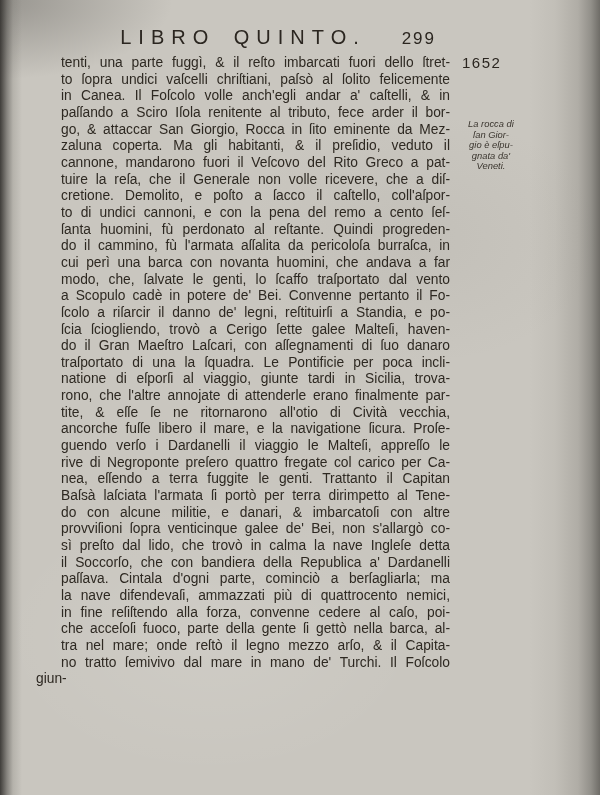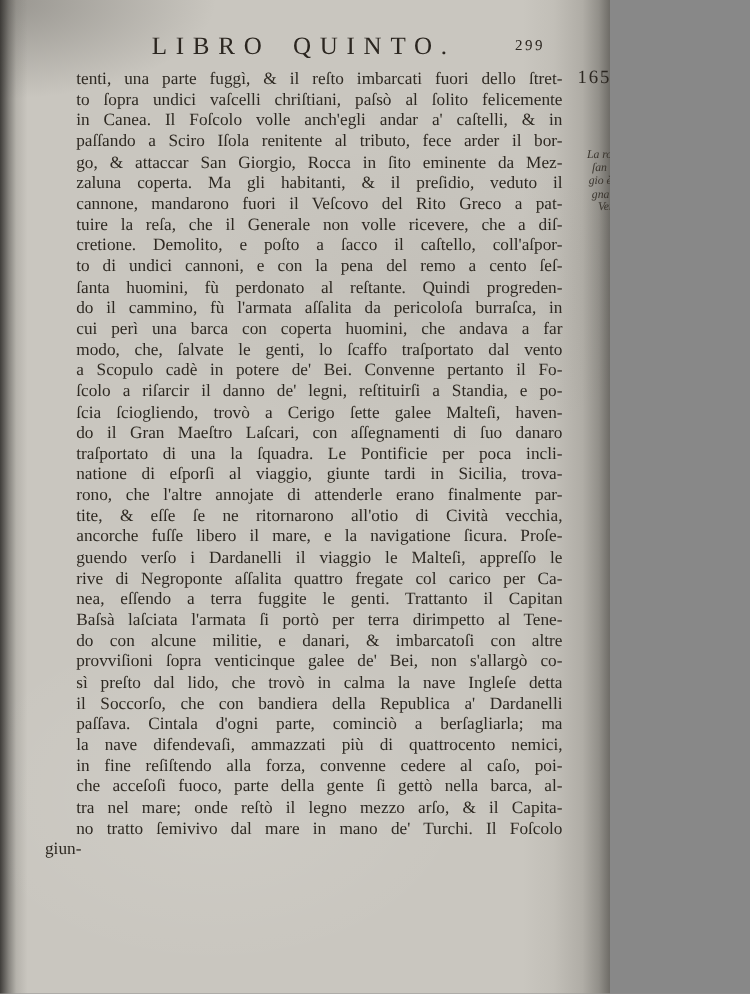--- a/index.html
+++ b/index.html
@@ -1,40 +1,40 @@
 <!DOCTYPE html>
 <html><head>
 <meta charset="utf-8">
 <style>
   html,body{margin:0;padding:0;background:#888;}
   .page{
     position:relative;
-    width:488px;height:795px;
+    width:600px;height:795px;
     overflow:hidden;
-    font-family:Liberation Serif, serif;
+    font-family:Liberation Sans, sans-serif;
     color:#2e2922;
     background:
       linear-gradient(to right, rgba(52,50,47,0.92) 0px, rgba(80,78,74,0.55) 7px, rgba(110,108,102,0.22) 13px, rgba(0,0,0,0) 22px),
       linear-gradient(to left, rgba(50,48,44,0.60) 0px, rgba(86,84,79,0.48) 9px, rgba(118,115,108,0.30) 22px, rgba(150,147,139,0.14) 45px, rgba(0,0,0,0) 70px),
       radial-gradient(ellipse 240px 110px at 0% 0%, rgba(72,70,66,0.38), rgba(0,0,0,0) 72%),
       radial-gradient(ellipse 300px 200px at 35% 80%, rgba(255,255,252,0.10), rgba(0,0,0,0) 70%),
       radial-gradient(ellipse 260px 180px at 70% 30%, rgba(120,117,110,0.08), rgba(0,0,0,0) 70%),
       #c9c6bf;
   }
   .header{
     position:absolute;left:36px;top:26px;width:414px;height:26px;
   }
   .book-title{
     display:block;text-align:center;
     font-size:20px;letter-spacing:7px;word-spacing:6px;
     color:#2b2620;
   }
   .page-number{
     position:absolute;right:14px;top:3px;
-    font-size:12px;letter-spacing:2px;color:#2b2620;
+    font-size:17px;letter-spacing:2px;color:#2b2620;
   }
   .body-text{
     position:absolute;left:36px;top:55px;width:414px;
     font-size:13.8px;line-height:16.65px;
   }
   .text-line{
     text-align:justify;
     text-align-last:justify;
     white-space:nowrap;
     margin-left:25px;
@@ -82,33 +82,33 @@
     <div class="text-line">in Canea. Il Foſcolo volle anch'egli andar a' caſtelli, &amp; in</div>
     <div class="text-line">paſſando a Sciro Iſola renitente al tributo, fece arder il bor-</div>
     <div class="text-line">go, &amp; attaccar San Giorgio, Rocca in ſito eminente da Mez-</div>
     <div class="text-line">zaluna coperta. Ma gli habitanti, &amp; il preſidio, veduto il</div>
     <div class="text-line">cannone, mandarono fuori il Veſcovo del Rito Greco a pat-</div>
     <div class="text-line">tuire la reſa, che il Generale non volle ricevere, che a diſ-</div>
     <div class="text-line">cretione. Demolito, e poſto a ſacco il caſtello, coll'aſpor-</div>
     <div class="text-line">to di undici cannoni, e con la pena del remo a cento ſeſ-</div>
     <div class="text-line">ſanta huomini, fù perdonato al reſtante. Quindi progreden-</div>
     <div class="text-line">do il cammino, fù l'armata aſſalita da pericoloſa burraſca, in</div>
-    <div class="text-line">cui perì una barca con coperta huomini, che andava a far</div>
+    <div class="text-line">cui perì una barca con novanta huomini, che andava a far</div>
     <div class="text-line">modo, che, ſalvate le genti, lo ſcaffo traſportato dal vento</div>
     <div class="text-line">a Scopulo cadè in potere de' Bei. Convenne pertanto il Fo-</div>
     <div class="text-line">ſcolo a riſarcir il danno de' legni, reſtituirſi a Standia, e po-</div>
     <div class="text-line">ſcia ſciogliendo, trovò a Cerigo ſette galee Malteſi, haven-</div>
     <div class="text-line">do il Gran Maeſtro Laſcari, con aſſegnamenti di ſuo danaro</div>
     <div class="text-line">traſportato di una la ſquadra. Le Pontificie per poca incli-</div>
     <div class="text-line">natione di eſporſi al viaggio, giunte tardi in Sicilia, trova-</div>
     <div class="text-line">rono, che l'altre annojate di attenderle erano finalmente par-</div>
     <div class="text-line">tite, &amp; eſſe ſe ne ritornarono all'otio di Cività vecchia,</div>
     <div class="text-line">ancorche fuſſe libero il mare, e la navigatione ſicura. Proſe-</div>
     <div class="text-line">guendo verſo i Dardanelli il viaggio le Malteſi, appreſſo le</div>
-    <div class="text-line">rive di Negroponte aſſalita quattro fregate col carico per Ca-</div>
+    <div class="text-line">rive di Negroponte preſero quattro fregate col carico per Ca-</div>
     <div class="text-line">nea, eſſendo a terra fuggite le genti. Trattanto il Capitan</div>
     <div class="text-line">Baſsà laſciata l'armata ſi portò per terra dirimpetto al Tene-</div>
     <div class="text-line">do con alcune militie, e danari, &amp; imbarcatoſi con altre</div>
     <div class="text-line">provviſioni ſopra venticinque galee de' Bei, non s'allargò co-</div>
     <div class="text-line">sì preſto dal lido, che trovò in calma la nave Ingleſe detta</div>
     <div class="text-line">il Soccorſo, che con bandiera della Republica a' Dardanelli</div>
     <div class="text-line">paſſava. Cintala d'ogni parte, cominciò a berſagliarla; ma</div>
     <div class="text-line">la nave difendevaſi, ammazzati più di quattrocento nemici,</div>
     <div class="text-line">in fine reſiſtendo alla forza, convenne cedere al caſo, poi-</div>
     <div class="text-line">che acceſoſi fuoco, parte della gente ſi gettò nella barca, al-</div>

